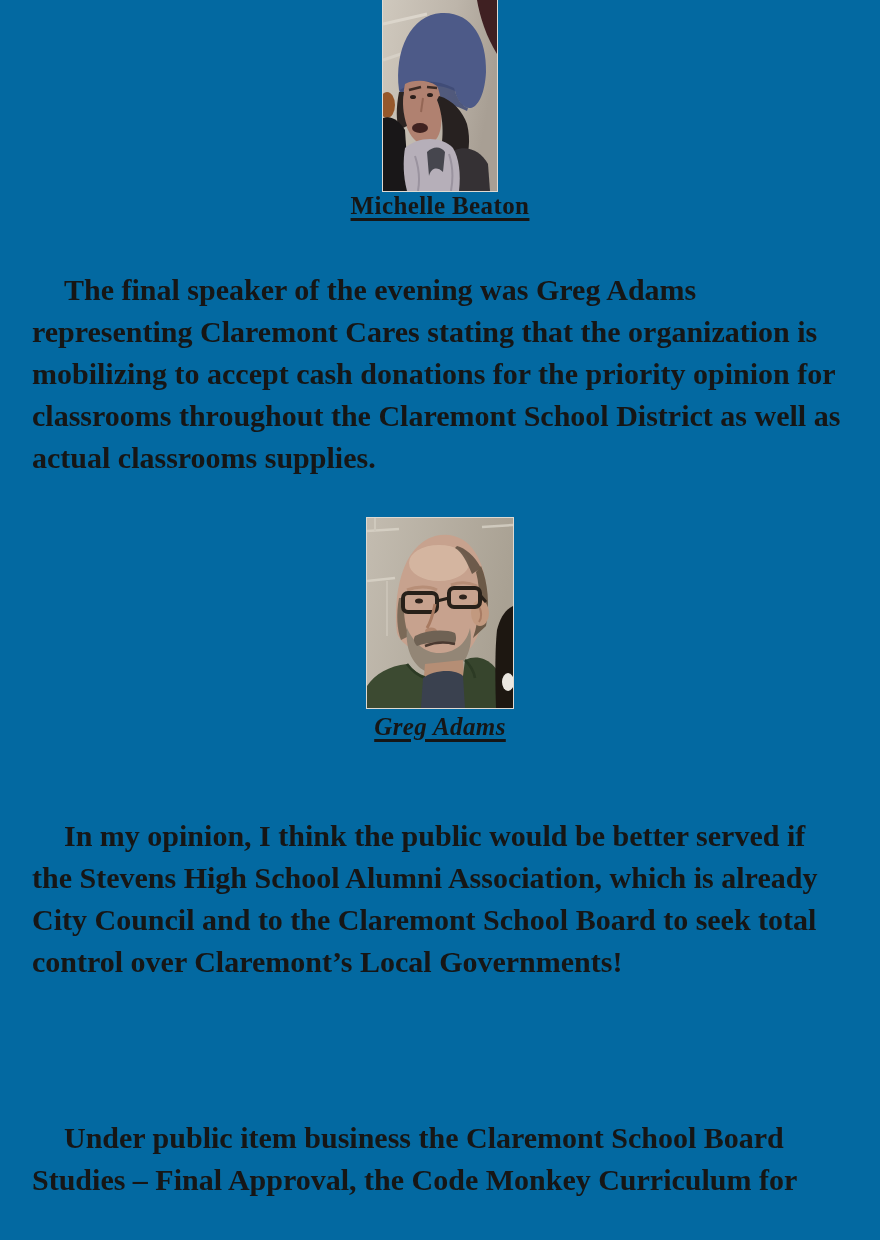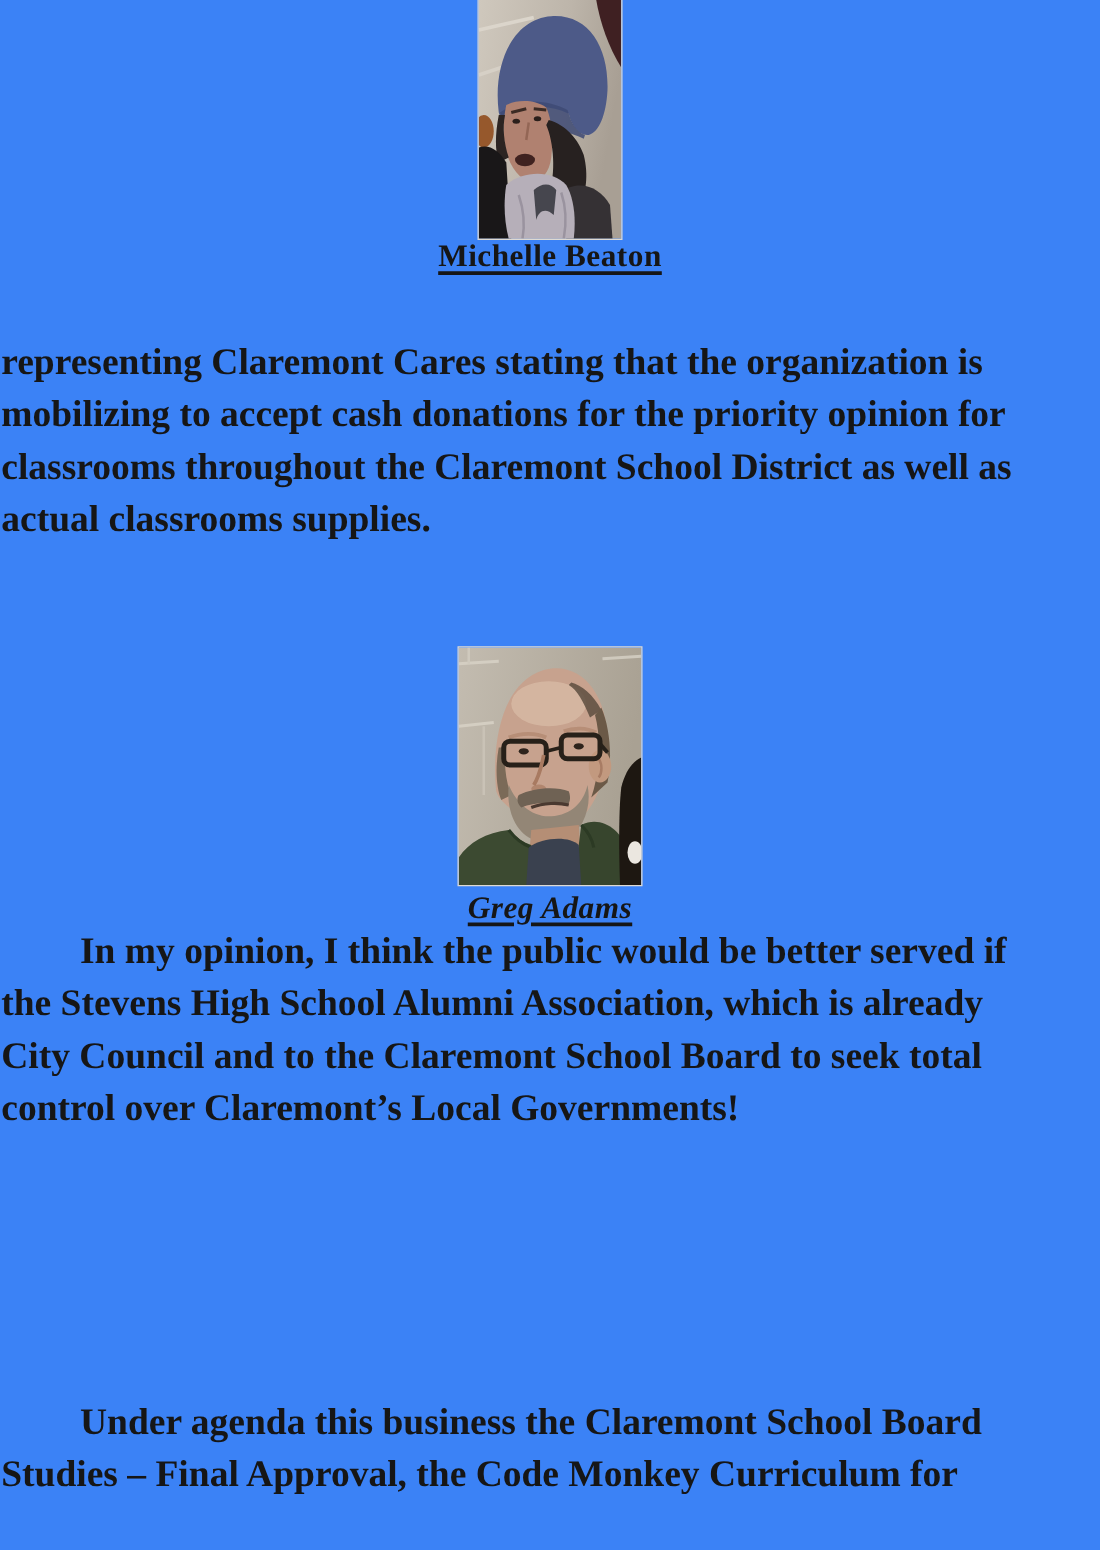--- a/index.html
+++ b/index.html
@@ -1,20 +1,20 @@
 <!DOCTYPE html>
 <html><head>
 <meta charset="utf-8">
 <style>
   html, body { margin: 0; padding: 0; background: #ffffff; }
   .page {
     position: relative;
     width: 880px;
     height: 1240px;
-    background: #3b82f6;
+    background: #0369a1;
     overflow: hidden;
     font-family: "Liberation Serif", serif;
     font-weight: bold;
     color: #161616;
   }
   .photo { position: absolute; display: block; outline: 1px solid #dedad3; }
   .photo-1 { left: 383px; top: 0;     width: 114px; height: 191px; }
   .photo-2 { left: 367px; top: 518px; width: 146px; height: 190px; }
   .caption {
     position: absolute;
@@ -30,23 +30,23 @@
   .cap-1 { top: 191px; }
   .cap-2 { top: 712px; font-style: italic; }
   .para {
     position: absolute;
     left: 1px; width: 878px;
     margin: 0;
     font-size: 30px;
     line-height: 42px;
   }
   .para-1 { top: 269px; }
-  .para-2 { top: 740px; }
+  .para-2 { top: 815px; }
   .para-3 { top: 1117px; }
-  .line { display: block; white-space: nowrap; }
+  .line { display: block; white-space: nowrap; padding-left: 31px; }
   .line.first { padding-left: 63px; }
 </style>
 </head>
 <body>
 
 <div class="page">
 
   <svg class="photo photo-1" viewBox="0 0 114 191" preserveAspectRatio="none" aria-hidden="true">
     <defs>
       <linearGradient id="wall1" x1="0" y1="0" x2="1" y2="0.3">
@@ -78,20 +78,21 @@
     <path d="M0,118 C8,115 16,120 22,130 L26,191 L0,191 Z" fill="#191718"></path>
     <path d="M72,150 C86,145 98,152 105,164 L107,191 L70,191 Z" fill="#353134"></path>
     <path d="M22,148 C34,137 58,135 70,148 C76,158 78,174 76,191 L24,191 C20,176 20,160 22,148 Z" fill="#b6afb9"></path>
     <path d="M44,152 C50,146 58,146 62,152 L60,172 C54,166 48,168 46,176 Z" fill="#46464e"></path>
     <path d="M32,156 C36,168 37,180 35,191" stroke="#9a939f" stroke-width="2" fill="none"></path>
     <path d="M66,154 C70,166 70,180 68,191" stroke="#9a939f" stroke-width="2" fill="none"></path>
   </svg>
   <div class="caption cap-1">Michelle Beaton</div>
 
   <p class="para para-1">
+    <span class="line first">The final speaker of the evening was Greg Adams</span>
     <span class="line">representing Claremont Cares stating that the organization is</span>
     <span class="line">mobilizing to accept cash donations for the priority opinion for</span>
     <span class="line">classrooms throughout the Claremont School District as well as</span>
     <span class="line">actual classrooms supplies.</span>
   </p>
 
   <svg class="photo photo-2" viewBox="0 0 146 190" preserveAspectRatio="none" aria-hidden="true">
     <defs>
       <linearGradient id="wall2" x1="0" y1="0" x2="1" y2="0.25">
         <stop offset="0" stop-color="#c3bcb0"></stop>
@@ -143,17 +144,17 @@
   <div class="caption cap-2">Greg Adams</div>
 
   <p class="para para-2">
     <span class="line first">In my opinion, I think the public would be better served if</span>
     <span class="line">the Stevens High School Alumni Association, which is already</span>
     <span class="line">City Council and to the Claremont School Board to seek total</span>
     <span class="line">control over Claremont’s Local Governments!</span>
   </p>
 
   <p class="para para-3">
-    <span class="line first">Under agenda this business the Claremont School Board</span>
+    <span class="line first">Under public item business the Claremont School Board</span>
     <span class="line">Studies – Final Approval, the Code Monkey Curriculum for</span>
   </p>
 
 </div>
 
 </body></html>

